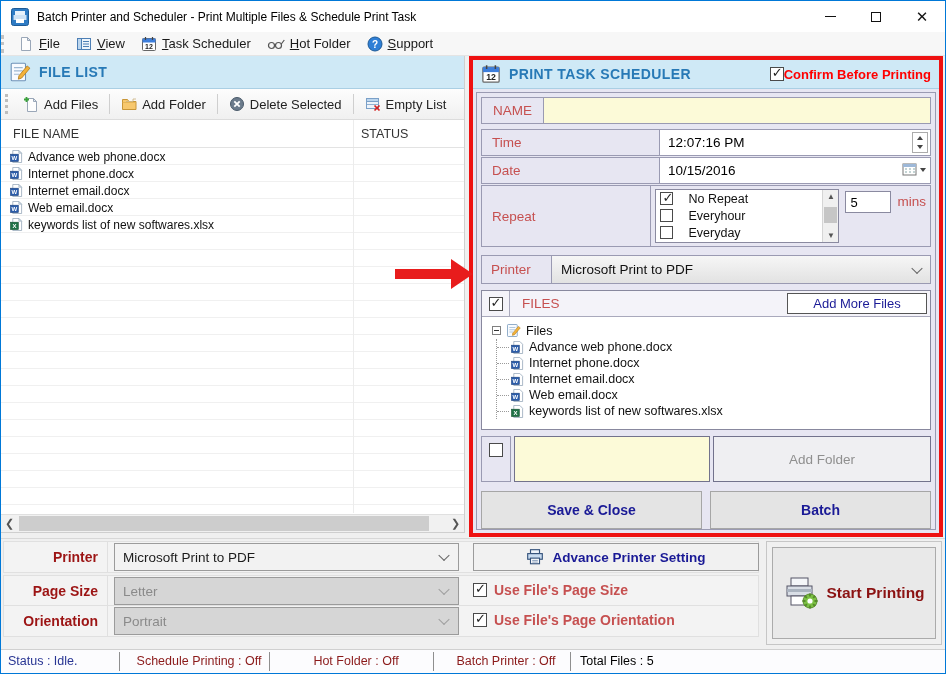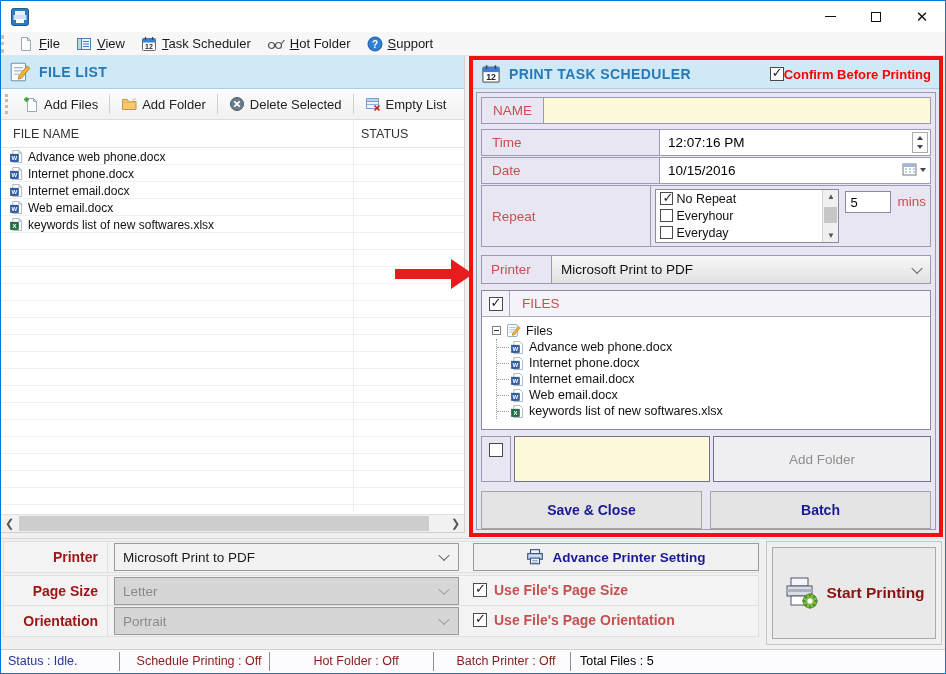--- a/index.html
+++ b/index.html
@@ -102,21 +102,21 @@
             border-bottom:4px solid #444; }
   .tri-down { width:0; height:0; border-left:3.5px solid transparent; border-right:3.5px solid transparent;
               border-top:4px solid #444; }
   .date-ctl { position:absolute; right:4px; top:4px; display:flex; align-items:center; gap:3px; }
   .date-ctl svg { width:15px; height:15px; }
 
   .repeat-row { height:62px; margin-bottom:8px; }
   .repeat-field { flex:1; background:#e7e6f2; display:flex; align-items:flex-start; padding:3px 4px; gap:6px; }
   .repeat-list { width:184px; height:54px; background:#fff; border:1px solid #8a8aa0; position:relative;
                  overflow:hidden; padding-left:4px; }
-  .rl-row { height:17px; display:flex; align-items:center; gap:3px; font-size:12.5px; color:#111; }
+  .rl-row { height:17px; display:flex; align-items:center; gap:15px; font-size:12.5px; color:#111; }
   .rl-row .cb { width:13px; height:13px; }
   .rl-scroll { position:absolute; right:0; top:0; bottom:0; width:16px; background:#f0f0f0;
                border-left:1px solid #d5d5d5; }
   .rl-up, .rl-down { position:absolute; left:0; right:0; height:13px; display:flex; align-items:center;
                      justify-content:center; color:#555; font-size:8px; }
   .rl-up { top:0; } .rl-down { bottom:0; }
   .rl-thumb { position:absolute; left:1px; right:1px; top:17px; height:16px; background:#c6c6c6; }
   .mins-input { width:46px; height:22px; border:1px solid #8a8aa0; font:13px "Liberation Sans",sans-serif;
                 padding:0 4px; margin-top:2px; }
   .mins-label { color:#c65050; font-size:13.5px; margin-top:5px; }
@@ -202,20 +202,21 @@
 
 <div class="window">
 
   <div class="titlebar">
     <svg class="app-icon" viewBox="0 0 18 18">
       <rect x="0.5" y="0.5" width="17" height="17" rx="2" fill="#2e7bc4" stroke="#1d5a96"></rect>
       <rect x="4" y="3" width="10" height="4" fill="#e8f1fa"></rect>
       <rect x="2.5" y="7" width="13" height="5" fill="#cfe2f4"></rect>
       <rect x="5" y="11" width="8" height="4" fill="#fff"></rect>
     </svg>
+    <span class="title-text">Batch Printer and Scheduler - Print Multiple Files &amp; Schedule Print Task</span>
     <div class="win-controls">
       <div class="win-btn">
           <span class="glyph-min"></span>
         </div>
       <div class="win-btn">
           <span class="glyph-max"></span>
         </div>
       <div class="win-btn">
           <span class="glyph-close">✕</span>
         </div>
@@ -468,20 +469,21 @@
             <span class="chev"></span>
           </div>
         </div>
 
         <div class="files-box">
           <div class="files-head">
             <div class="files-cb-cell">
               <span class="cb checked"></span>
             </div>
             <span class="files-title">FILES</span>
+            <div class="add-more-btn">Add More Files</div>
           </div>
           <div class="tree">
             <div class="tree-root">
               <span class="expander"></span>
               <svg viewBox="0 0 20 20">
                 <rect x="2" y="2" width="13" height="16" rx="1" fill="#f8fbff" stroke="#6f93b8"></rect>
                 <path d="M4.5 6h8M4.5 9h8M4.5 12h5" stroke="#9db8d2" stroke-width="1"></path>
                 <path d="M9 13.5l7.5-9 2.5 2-7.5 9-3 1z" fill="#f3b23a" stroke="#b5801f" stroke-width="0.8"></path>
               </svg>
               <span>Files</span>

